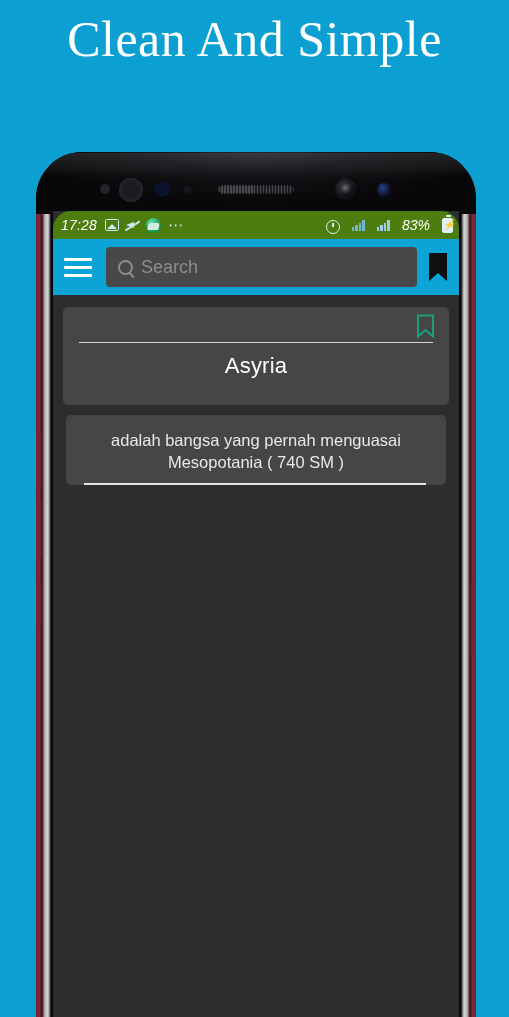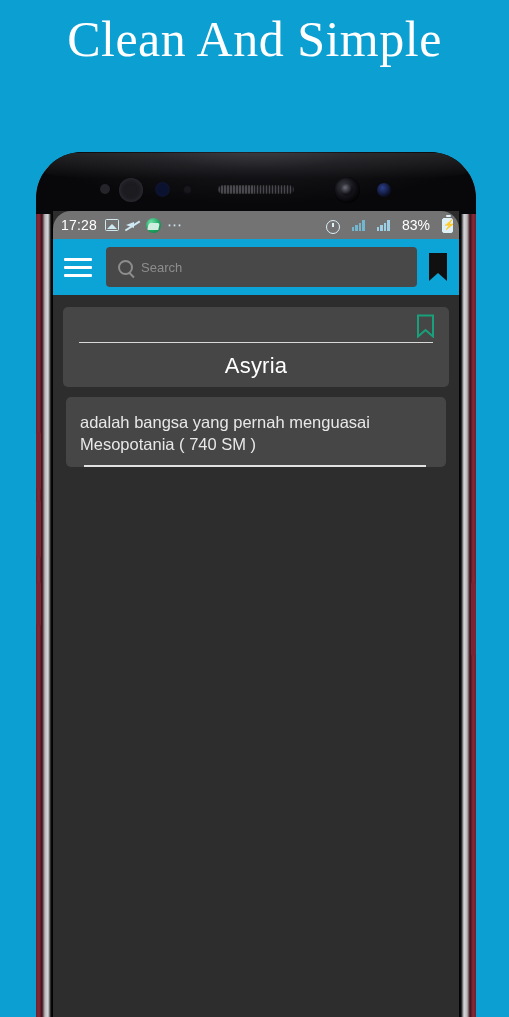--- a/index.html
+++ b/index.html
@@ -93,26 +93,27 @@
     left: 17px; top: 59px;
     width: 406px;
     bottom: 0;
     background: #2d2d2d;
     overflow: hidden;
   }
 
   
   .statusbar {
     height: 28px;
-    background: #737373;
+    background: #4d7c0f;
     display: flex; align-items: center;
     padding: 0 6px 0 8px;
     color: #ffffff;
     font-size: 13.5px;
     border-radius: 18px 18px 0 0;
+    font-style: italic;
   }
   .sb-time { font-size: 14px; letter-spacing: 0.2px; }
   .sb-icons-left { display: flex; align-items: center; gap: 6px; margin-left: 8px; }
   .sb-right { margin-left: auto; display: flex; align-items: center; gap: 12px; }
   .sb-pct { font-size: 14px; }
 
   .ic-img {
     width: 14px; height: 12px; border: 1.6px solid #cfe9f3; border-radius: 1.5px;
     position: relative; flex: none;
   }
@@ -197,53 +198,54 @@
     gap: 8px;
   }
   .search-ic {
     width: 15px; height: 15px; border: 2px solid #8d8d8d; border-radius: 50%;
     position: relative; flex: none;
   }
   .search-ic::after {
     content: ""; position: absolute; right: -4px; bottom: -3px;
     width: 7px; height: 2px; background: #8d8d8d; transform: rotate(45deg);
   }
-  .search-text { color: #8d8d8d; font-size: 13px; }
+  .search-text { color: #8d8d8d; font-size: 18px; }
 
   .bookmark-dark { width: 22px; height: 30px; flex: none; cursor: pointer; }
 
   
   .content {
     position: absolute;
     top: 84px; left: 0; right: 0; bottom: 0;
     background: #2d2d2d;
     padding: 12px 10px 0 10px;
   }
   .card {
     background: #464646;
     border-radius: 5px;
   }
   .card-title {
     position: relative;
-    padding: 6px 10px 8px 10px;
+    padding: 6px 10px 26px 10px;
     margin-bottom: 10px;
   }
   .bm-row { display: flex; justify-content: flex-end; height: 26px; align-items: center; padding-right: 4px; }
   .bookmark-teal { width: 19px; height: 24px; cursor: pointer; }
   .divider { height: 1px; background: #d8d8d8; margin: 3px 6px 0 6px; }
   .title-text {
     text-align: center;
     color: #ffffff;
     font-size: 22px;
     padding-top: 10px;
     letter-spacing: 0.2px;
   }
   .card-def {
     padding: 14px 14px 0 14px;
     margin: 0 3px;
+    text-align: center;
   }
   .def-text {
     color: #e8e8e8;
     font-size: 16.5px;
     line-height: 22px;
   }
   .def-underline { height: 1.6px; background: #e2e2e2; margin: 10px 6px 0 4px; }
 
   
   .btn-side { position: absolute; background: #7b2433; border-radius: 2px; }

